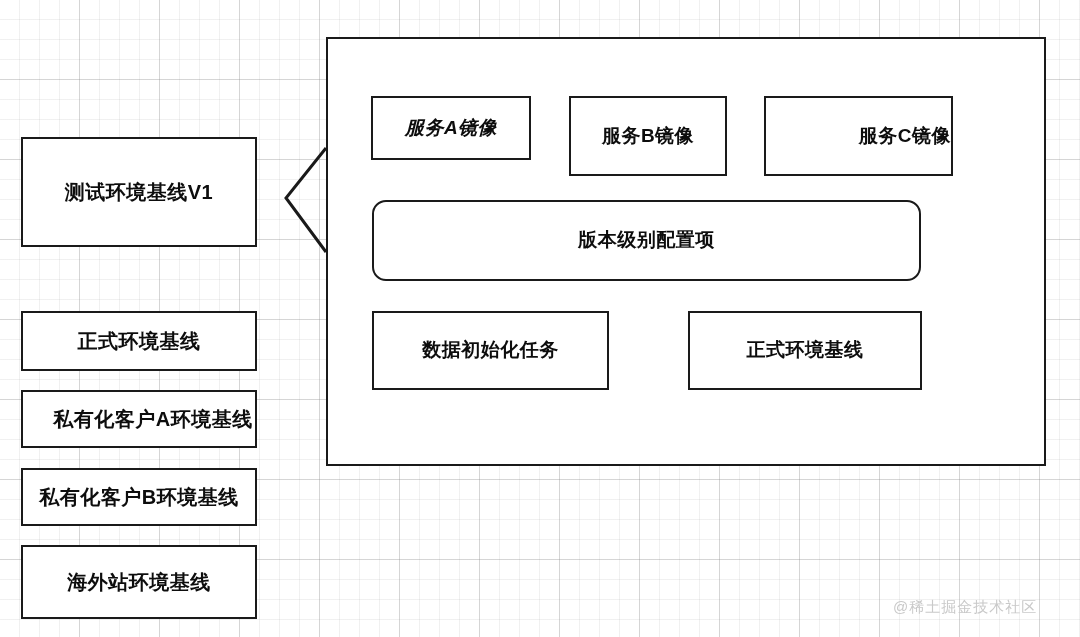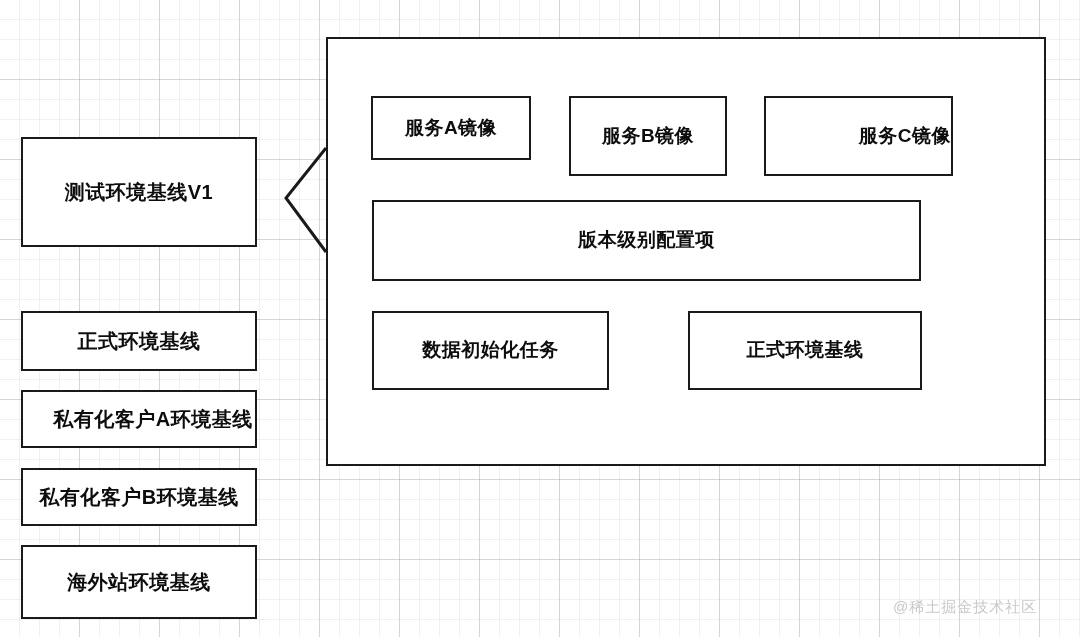--- a/index.html
+++ b/index.html
@@ -64,26 +64,26 @@
     top: 140px;
     width: 52px;
     height: 120px;
     pointer-events: none;
   }
 
   
   #main-panel { left: 326px; top: 37px; width: 720px; height: 429px; }
 
   
-  #node-svc-a { left: 371px; top: 96px; width: 160px; height: 64px; font-size: 19px; }
+  #node-svc-a { left: 371px; top: 96px; width: 160px; height: 64px; font-size: 19px; font-style: italic; }
   #node-svc-b { left: 569px; top: 96px; width: 158px; height: 80px; font-size: 19px; }
   #node-svc-c { left: 764px; top: 96px; width: 189px; height: 80px; font-size: 19px; justify-content: flex-end; }
 
   
-  #node-config { left: 372px; top: 200px; width: 549px; height: 81px; font-size: 19px; }
+  #node-config { left: 372px; top: 200px; width: 549px; height: 81px; font-size: 19px; border-radius: 14px; }
 
   
   #node-task-data  { left: 372px; top: 311px; width: 237px; height: 79px; font-size: 19px; }
   #node-task-other { left: 688px; top: 311px; width: 234px; height: 79px; font-size: 19px; }
 
   #watermark {
     position: absolute;
     left: 893px;
     top: 598px;
     font-size: 15px;

